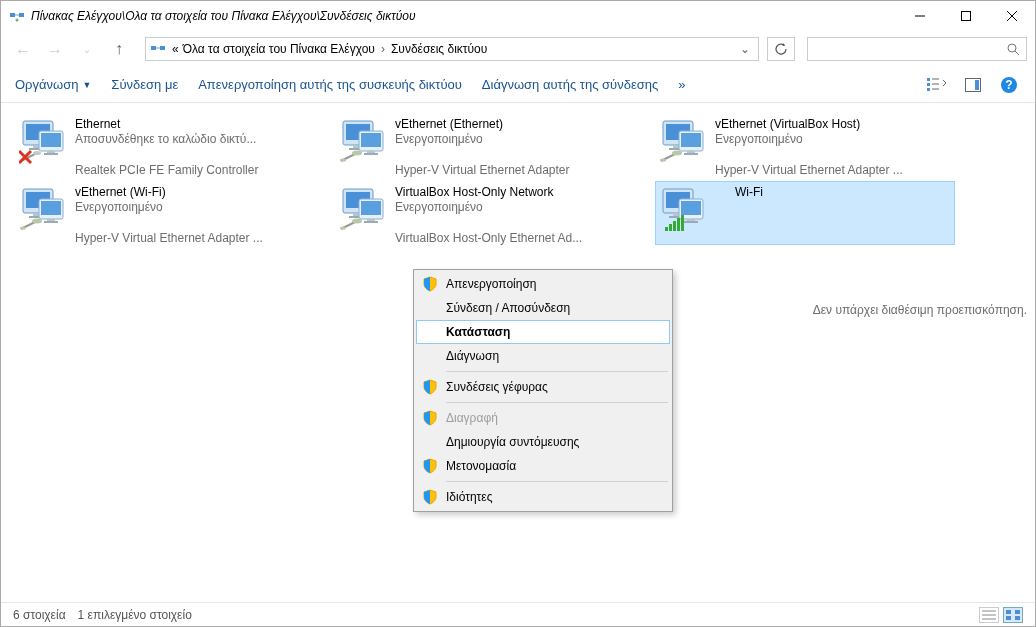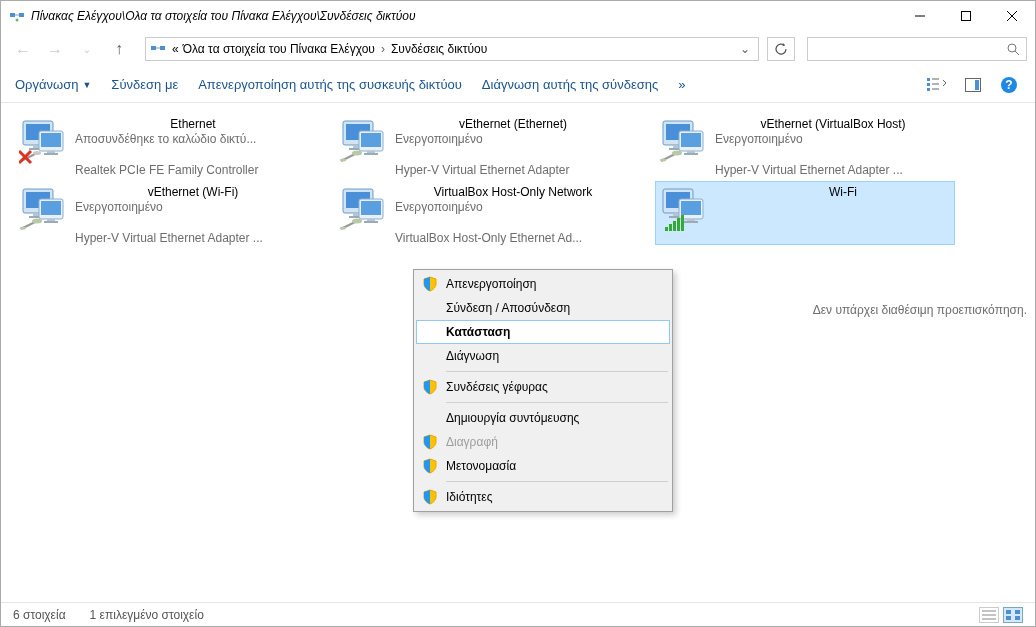--- a/index.html
+++ b/index.html
@@ -26,33 +26,33 @@
     .toolbar { height: 36px; display: flex; align-items: center; padding: 0 14px; gap: 20px; border-bottom: 1px solid #e5e5e5; }
     .tool-btn { color: #1a5490; font-size: 13px; display: flex; align-items: center; gap: 4px; }
     .tool-right { margin-left: auto; display: flex; align-items: center; gap: 12px; }
     .tool-icon { width: 24px; height: 24px; display: flex; align-items: center; justify-content: center; }
     .content { flex: 1; display: flex; position: relative; padding: 10px 14px; }
     .conn-grid { display: flex; flex-wrap: wrap; gap: 4px 20px; align-content: flex-start; }
     .conn-item { width: 300px; height: 64px; display: flex; align-items: flex-start; padding: 4px; gap: 8px; }
     .conn-item.selected { background: #cce8ff; border: 1px solid #99d1ff; padding: 3px; gap: 28px; }
     .conn-icon { width: 48px; height: 48px; position: relative; flex-shrink: 0; }
     .conn-text { flex: 1; display: flex; flex-direction: column; gap: 1px; overflow: hidden; }
-    .conn-name { font-size: 12px; color: #000; white-space: nowrap; overflow: hidden; text-overflow: ellipsis; text-align: center; }
+    .conn-name { font-size: 12px; color: #000; white-space: nowrap; overflow: hidden; text-overflow: ellipsis; }
     .conn-status { font-size: 12px; color: #6d6d6d; white-space: nowrap; overflow: hidden; text-overflow: ellipsis; }
     .conn-desc { font-size: 12px; color: #6d6d6d; white-space: nowrap; overflow: hidden; text-overflow: ellipsis; margin-top: 16px; }
     .context-menu { position: absolute; left: 412px; top: 166px; width: 260px; background: #f0f0f0; border: 1px solid #a0a0a0; box-shadow: 3px 3px 6px rgba(0,0,0,0.2); padding: 2px; }
     .ctx-item { height: 24px; display: flex; align-items: center; padding: 0 10px 0 6px; gap: 8px; font-size: 12px; }
     .ctx-item.hovered { background: #fff; border: 1px solid #90c8f6; padding: 0 9px 0 5px; }
     .ctx-item.bold { font-weight: bold; justify-content: center; }
     .ctx-item.disabled { color: #9d9d9d; }
     .ctx-icon { width: 16px; height: 16px; flex-shrink: 0; }
     .ctx-label { flex: 1; }
     .ctx-sep { height: 1px; background: #d0d0d0; margin: 3px 2px 3px 30px; }
     .preview-text { position: absolute; right: 8px; top: 200px; font-size: 12px; color: #6d6d6d; }
-    .statusbar { height: 24px; border-top: 1px solid #e5e5e5; display: flex; align-items: center; padding: 0 12px; gap: 24px; font-size: 12px; color: #555; }
+    .statusbar { height: 24px; border-top: 1px solid #e5e5e5; display: flex; align-items: center; padding: 0 12px; gap: 12px; font-size: 12px; color: #555; }
     .status-icons { margin-left: auto; display: flex; gap: 4px; }
     .status-icon-btn { width: 20px; height: 16px; border: 1px solid #ccc; }
     svg { display: block; }
   </style>
 </head>
 <body>
 
 <div class="window">
 
   <div class="titlebar">
@@ -335,32 +335,32 @@
         <div class="ctx-item">
           <span class="ctx-icon">
             <svg width="16" height="16" viewBox="0 0 16 16">
               <path d="M 8 1 L 14 3 L 14 8 C 14 11 11 14 8 15 C 5 14 2 11 2 8 L 2 3 Z" fill="#ffc107" stroke="#e6a800"></path>
               <path d="M 8 1 L 8 15 C 5 14 2 11 2 8 L 2 3 Z" fill="#2196f3"></path>
             </svg>
           </span>
           <span class="ctx-label">Συνδέσεις γέφυρας</span>
         </div>
         <div class="ctx-sep"></div>
-        <div class="ctx-item">
-          <span class="ctx-icon"></span>
-          <span class="ctx-label">Δημιουργία συντόμευσης</span>
-        </div>
         <div class="ctx-item disabled">
           <span class="ctx-icon">
             <svg width="16" height="16" viewBox="0 0 16 16">
               <path d="M 8 1 L 14 3 L 14 8 C 14 11 11 14 8 15 C 5 14 2 11 2 8 L 2 3 Z" fill="#ffc107" stroke="#e6a800"></path>
               <path d="M 8 1 L 8 15 C 5 14 2 11 2 8 L 2 3 Z" fill="#2196f3"></path>
             </svg>
           </span>
           <span class="ctx-label">Διαγραφή</span>
+        </div>
+        <div class="ctx-item">
+          <span class="ctx-icon"></span>
+          <span class="ctx-label">Δημιουργία συντόμευσης</span>
         </div>
         <div class="ctx-item">
           <span class="ctx-icon">
             <svg width="16" height="16" viewBox="0 0 16 16">
               <path d="M 8 1 L 14 3 L 14 8 C 14 11 11 14 8 15 C 5 14 2 11 2 8 L 2 3 Z" fill="#ffc107" stroke="#e6a800"></path>
               <path d="M 8 1 L 8 15 C 5 14 2 11 2 8 L 2 3 Z" fill="#2196f3"></path>
             </svg>
           </span>
           <span class="ctx-label">Μετονομασία</span>
         </div>

